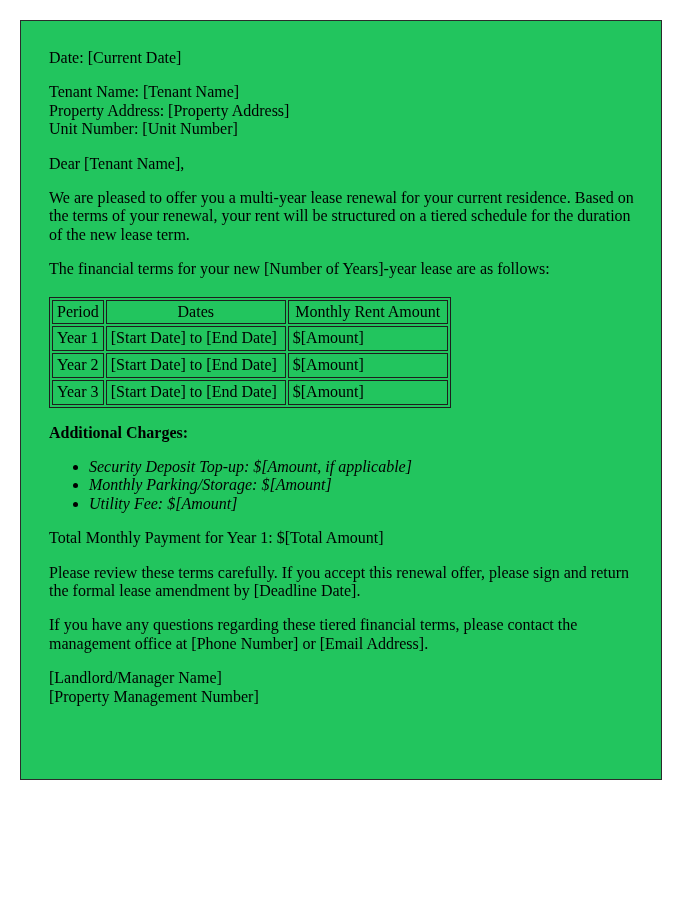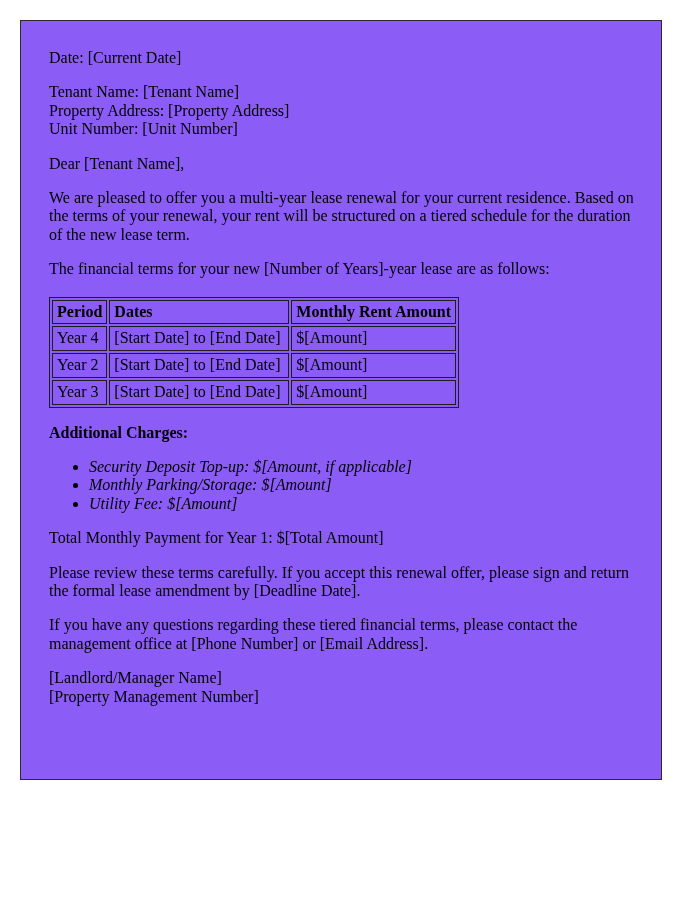--- a/index.html
+++ b/index.html
@@ -18,43 +18,43 @@
   .letter-page {
     position: absolute;
     left: 20px;
     top: 20px;
     width: 642px;
     height: 760px;
     box-sizing: border-box;
     border: 1px solid #2b2b2b;
     padding: 12px 26px 20px 28px;
     overflow: hidden;
-    background: #8b5cf6;
+    background: #22c55e;
   }
   p {
     margin: 16px 0;
     line-height: 1.15;
   }
   .bold { font-weight: bold; }
   table.rent-table {
     border-collapse: separate;
     border-spacing: 2px;
     border: 1px solid #1e1e1e;
     margin: 18px 0 16px 0;
   }
   table.rent-table th,
   table.rent-table td {
     border: 1px solid #1e1e1e;
     padding: 1px 4px;
     line-height: 1.3;
     white-space: nowrap;
   }
   table.rent-table th {
-    font-weight: bold;
-    text-align: left;
+    font-weight: normal;
+    text-align: center;
   }
   table.rent-table td {
     text-align: left;
   }
   table.rent-table th.col-dates { min-width: 170px; }
   table.rent-table th.col-rent  { min-width: 150px; margin-left: 32px; }
   ul.charges-list {
     margin: 16px 0;
     padding-left: 40px;
     font-style: italic;
@@ -84,21 +84,21 @@
   <table class="rent-table">
     <thead>
       <tr>
         <th class="col-period">Period</th>
         <th class="col-dates">Dates</th>
         <th class="col-rent">Monthly Rent Amount</th>
       </tr>
     </thead>
     <tbody>
       <tr>
-        <td>Year 4</td>
+        <td>Year 1</td>
         <td>[Start Date] to [End Date]</td>
         <td>$[Amount]</td>
       </tr>
       <tr>
         <td>Year 2</td>
         <td>[Start Date] to [End Date]</td>
         <td>$[Amount]</td>
       </tr>
       <tr>
         <td>Year 3</td>

